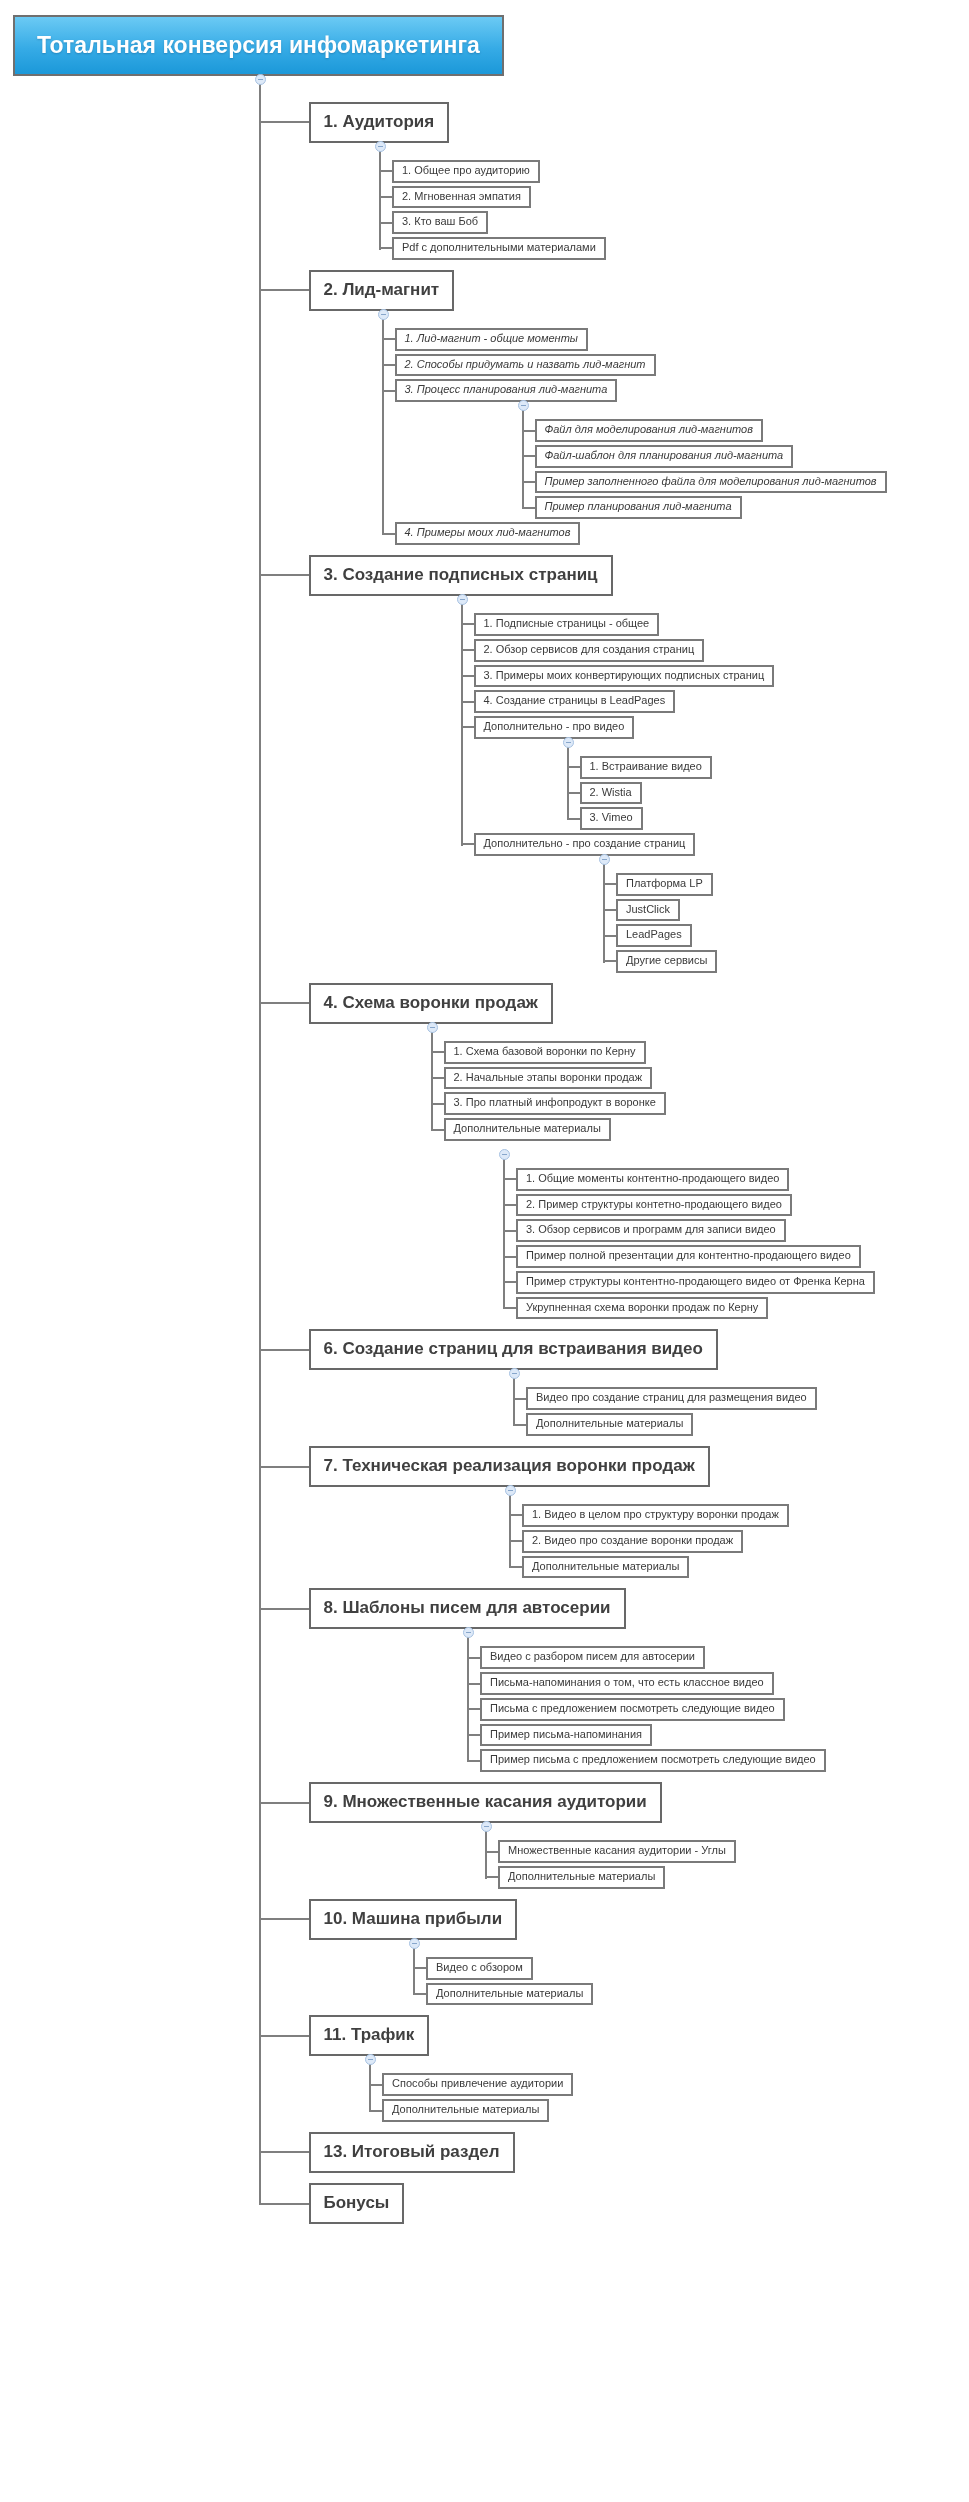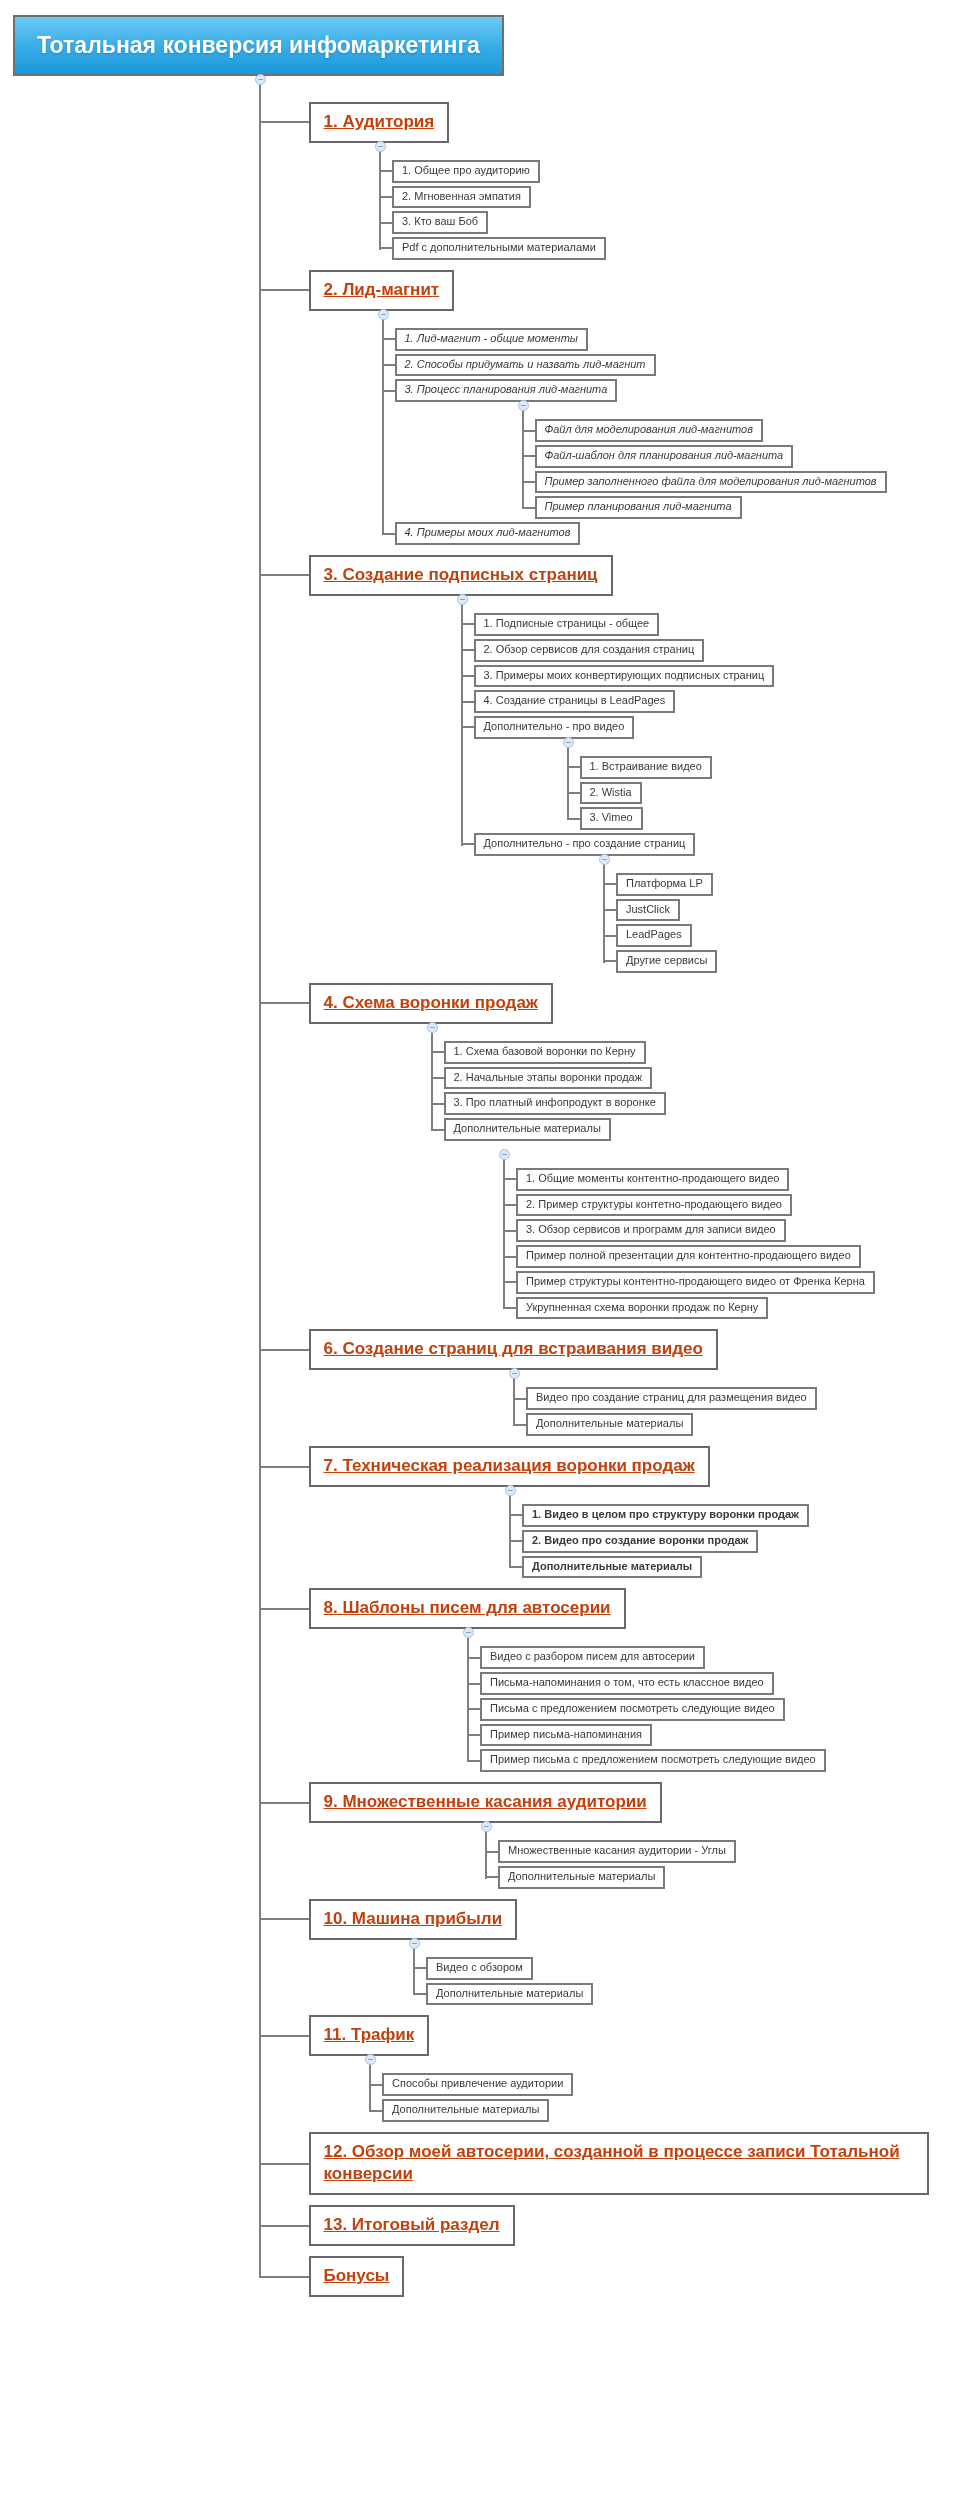--- a/index.html
+++ b/index.html
@@ -38,23 +38,22 @@
     line-height:1.25;
     padding:2px 8px 3px;
     white-space:nowrap;
   }
   .box.main{
     font-size:17px;
     font-weight:bold;
     line-height:1.3;
     padding:7px 13px 8px;
     max-width:620px;
-    color:#c2410c;
+    color:#404040;
     border-color:var(--main-border);
-    text-decoration:underline;
   }
   .box.root{
     font-size:23px;
     font-weight:bold;
     line-height:1.25;
     color:#ffffff;
     text-align:center;
     padding:14px 22px;
     border:2px solid #6f6f6f;
     background:linear-gradient(180deg,var(--root-top) 0%,var(--root-mid) 55%,var(--root-bottom) 100%);
@@ -341,21 +340,21 @@
               <div class="nrow">
                 <div class="box sub">Дополнительные материалы</div>
               </div>
             </div>
           </div>
         </div>
         <div class="node" style="--sy: 30.5px;">
           <div class="nrow">
             <div class="box main">7. Техническая реализация воронки продаж</div>
           </div>
-          <div class="children" style="margin-left: 250.5px; font-weight: bold;">
+          <div class="children" style="margin-left: 250.5px;">
             <div class="collapse" title="−"></div>
             <div class="node" style="--sy: 29.5px;">
               <div class="nrow">
                 <div class="box sub">1. Видео в целом про структуру воронки продаж</div>
               </div>
             </div>
             <div class="node" style="--sy: 15.5px;">
               <div class="nrow">
                 <div class="box sub">2. Видео про создание воронки продаж</div>
               </div>
@@ -445,25 +444,20 @@
             <div class="node" style="--sy: 29.5px;">
               <div class="nrow">
                 <div class="box sub">Способы привлечение аудитории</div>
               </div>
             </div>
             <div class="node" style="--sy: 15.5px;">
               <div class="nrow">
                 <div class="box sub">Дополнительные материалы</div>
               </div>
             </div>
-          </div>
-        </div>
-        <div class="node" style="--sy: 41.5px;">
-          <div class="nrow">
-            <div class="box main">12. Обзор моей автосерии, созданной в процессе записи Тотальной конверсии</div>
           </div>
         </div>
         <div class="node" style="--sy: 30.5px;">
           <div class="nrow">
             <div class="box main">13. Итоговый раздел</div>
           </div>
         </div>
         <div class="node" style="--sy: 30.5px;">
           <div class="nrow">
             <div class="box main">Бонусы</div>

